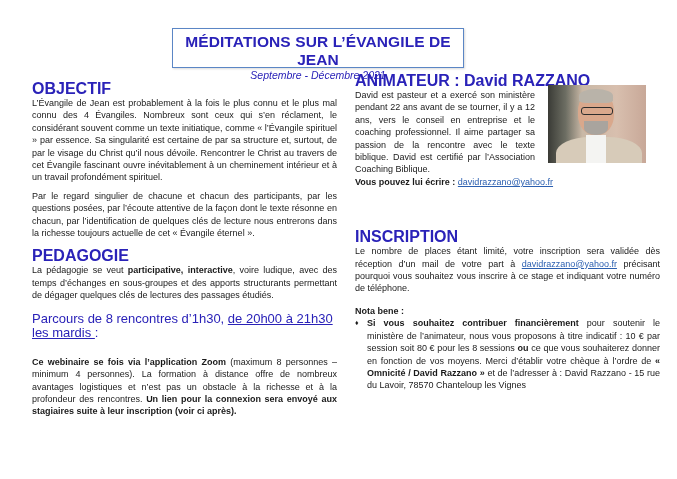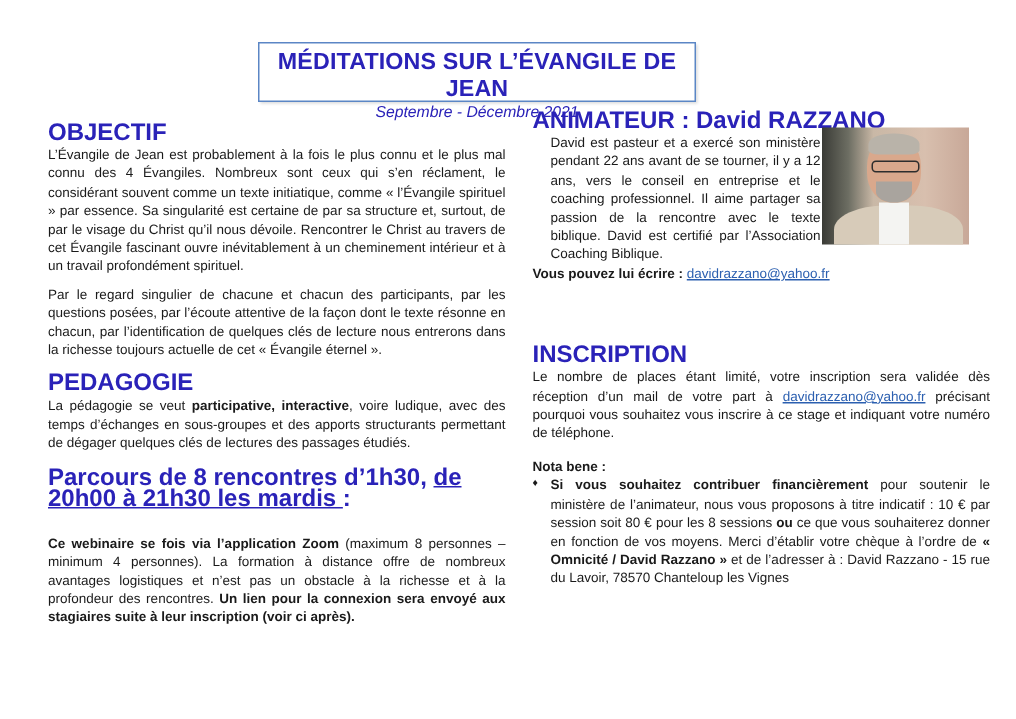--- a/index.html
+++ b/index.html
@@ -21,28 +21,28 @@
   .col { position: absolute; font-size: 9px; line-height: 12.4px; }
   .left { left: 32px; top: 82px; width: 305px; }
   .right { left: 355px; top: 74px; width: 305px; }
   h2 {
     color: #2a22b8; font-size: 16px; font-weight: bold; margin: 0 0 2px 0; line-height: 13px;
   }
   p { margin: 0; text-align: justify; }
   .gap6 { height: 6px; }
   .gap10 { height: 10px; }
   .parcours {
-    color: #2a22b8; font-weight: bold; font-size: 16px; margin: 0 0 6px 0; line-height: 14px;
+    color: #2a22b8; font-weight: normal; font-size: 13px; margin: 0 0 6px 0; line-height: 14px;
   }
   .parcours u { text-decoration: underline; }
   .dates { display: flex; font-weight: bold; font-size: 8.8px; line-height: 12.2px; }
   .dates .dcol { width: 50%; text-align: center; }
   .dates .dcol div::before { content: "\2666\00a0\00a0"; font-size: 7px; }
   a.mail { color: #2b5fb0; text-decoration: underline; }
-  .animator-text { width: 180px; text-align: justify; margin-left: 12px; }
+  .animator-text { width: 180px; text-align: justify; }
   .photo {
     position: absolute; left: 548px; top: 85px; width: 98px; height: 78px;
     background: linear-gradient(90deg, #3a3b36 0%, #6d6e63 18%, #c9b8a6 35%, #d8bfae 70%, #c8a898 100%);
     overflow: hidden;
   }
   .photo .head { position: absolute; left: 30px; top: 6px; width: 36px; height: 44px; border-radius: 45%; background: #d9a88c; }
   .photo .hair { position: absolute; left: 31px; top: 4px; width: 34px; height: 14px; border-radius: 50% 50% 20% 20%; background: #b9b3a9; }
   .photo .glasses { position: absolute; left: 33px; top: 22px; width: 30px; height: 6px; border: 1.5px solid #2d2d2d; border-radius: 3px; }
   .photo .beard { position: absolute; left: 36px; top: 36px; width: 24px; height: 14px; border-radius: 0 0 50% 50%; background: #a9a49e; }
   .photo .jacket { position: absolute; left: 8px; top: 52px; width: 86px; height: 40px; border-radius: 40% 40% 0 0; background: #d7cbb9; }

